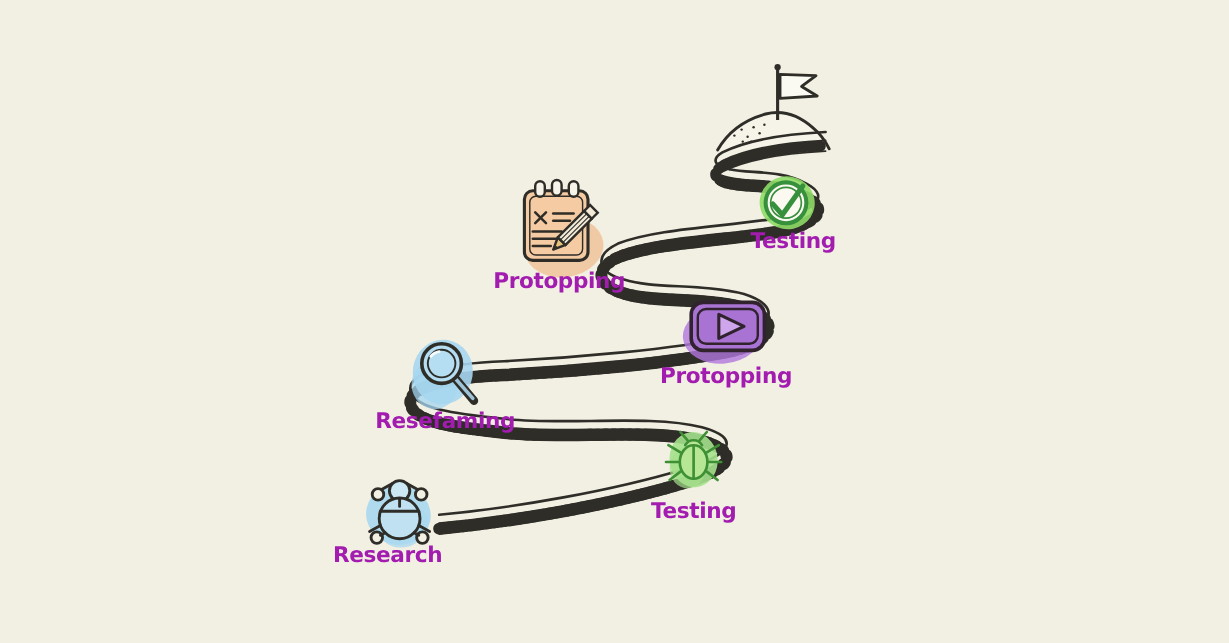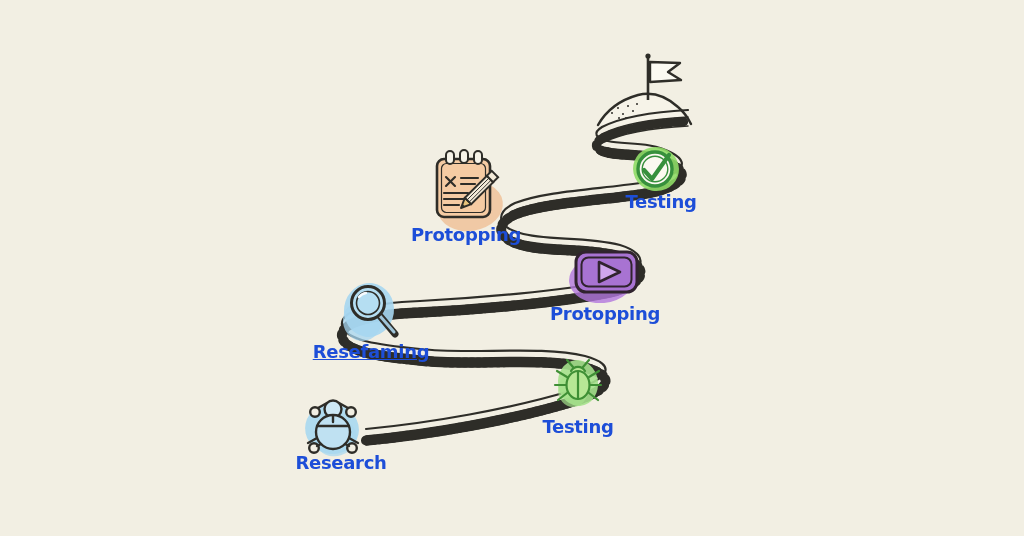--- a/index.html
+++ b/index.html
@@ -9,21 +9,21 @@
     font-family:"DejaVu Sans","Liberation Sans",sans-serif;
   }
   #stage{position:absolute;inset:0;}
   svg{position:absolute;left:0;top:0;}
   .label{
     position:absolute;
     transform:translateX(-50%);
     font-size:18px;
     font-weight:700;
     letter-spacing:-0.3px;
-    color:#1d4ed8;
+    color:#a21caf;
     white-space:nowrap;
   }
 </style>
 </head>
 <body>
 
 <div id="stage">
 
 <svg width="1024" height="536" viewBox="0 0 1024 536">
   <defs>
@@ -162,20 +162,20 @@
     </g>
   </g>
 
   <g>
     <circle cx="655" cy="169" r="17" fill="#fbf9f0" stroke="#37903c" stroke-width="3.4"></circle>
     <circle cx="655" cy="169" r="12.8" fill="none" stroke="#37903c" stroke-width="1.4"></circle>
     <path d="M 644 170 L 652 179 L 669 155" fill="none" stroke="#37903c" stroke-width="4.2" stroke-linecap="round" stroke-linejoin="round"></path>
   </g>
 </svg>
 
-<div class="label" style="left:341px; top:452px;">Research</div>
+<div class="label" style="left:323px; top:452px;">Research</div>
 <div class="label" style="left:578px; top:416px;">Testing</div>
-<div class="label" style="left:371px; top:341px;text-decoration:underline;">Resefaming</div>
+<div class="label" style="left:371px; top:341px;">Resefaming</div>
 <div class="label" style="left:605px; top:303px;">Protopping</div>
 <div class="label" style="left:466px; top:224px;">Protopping</div>
 <div class="label" style="left:661px; top:191px;">Testing</div>
 
 </div>
 
 </body></html>

